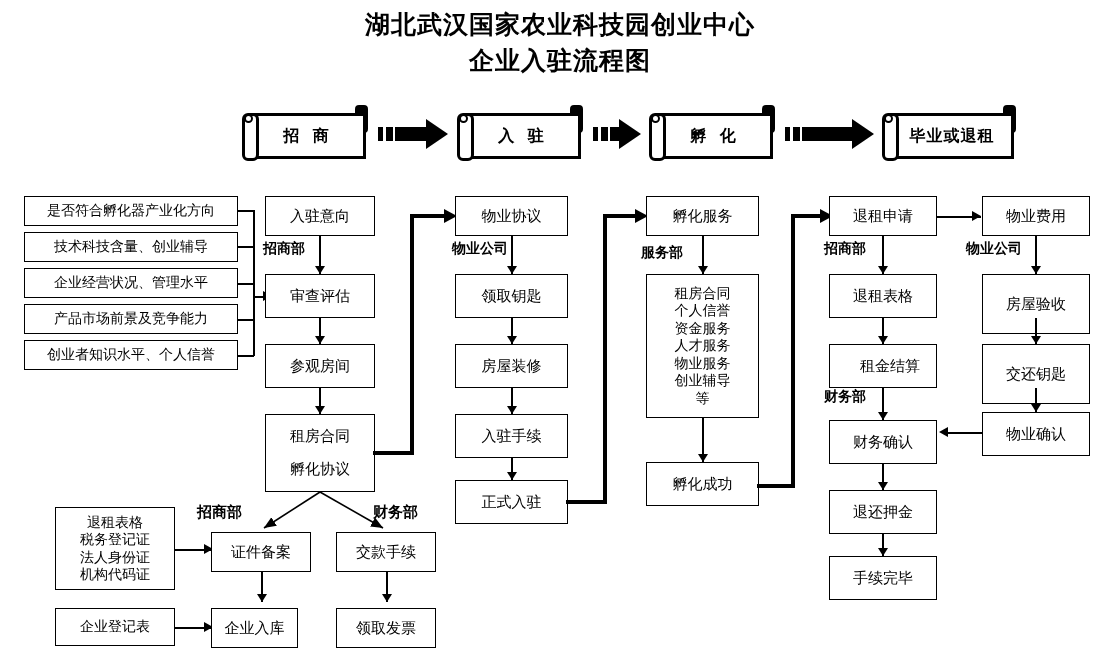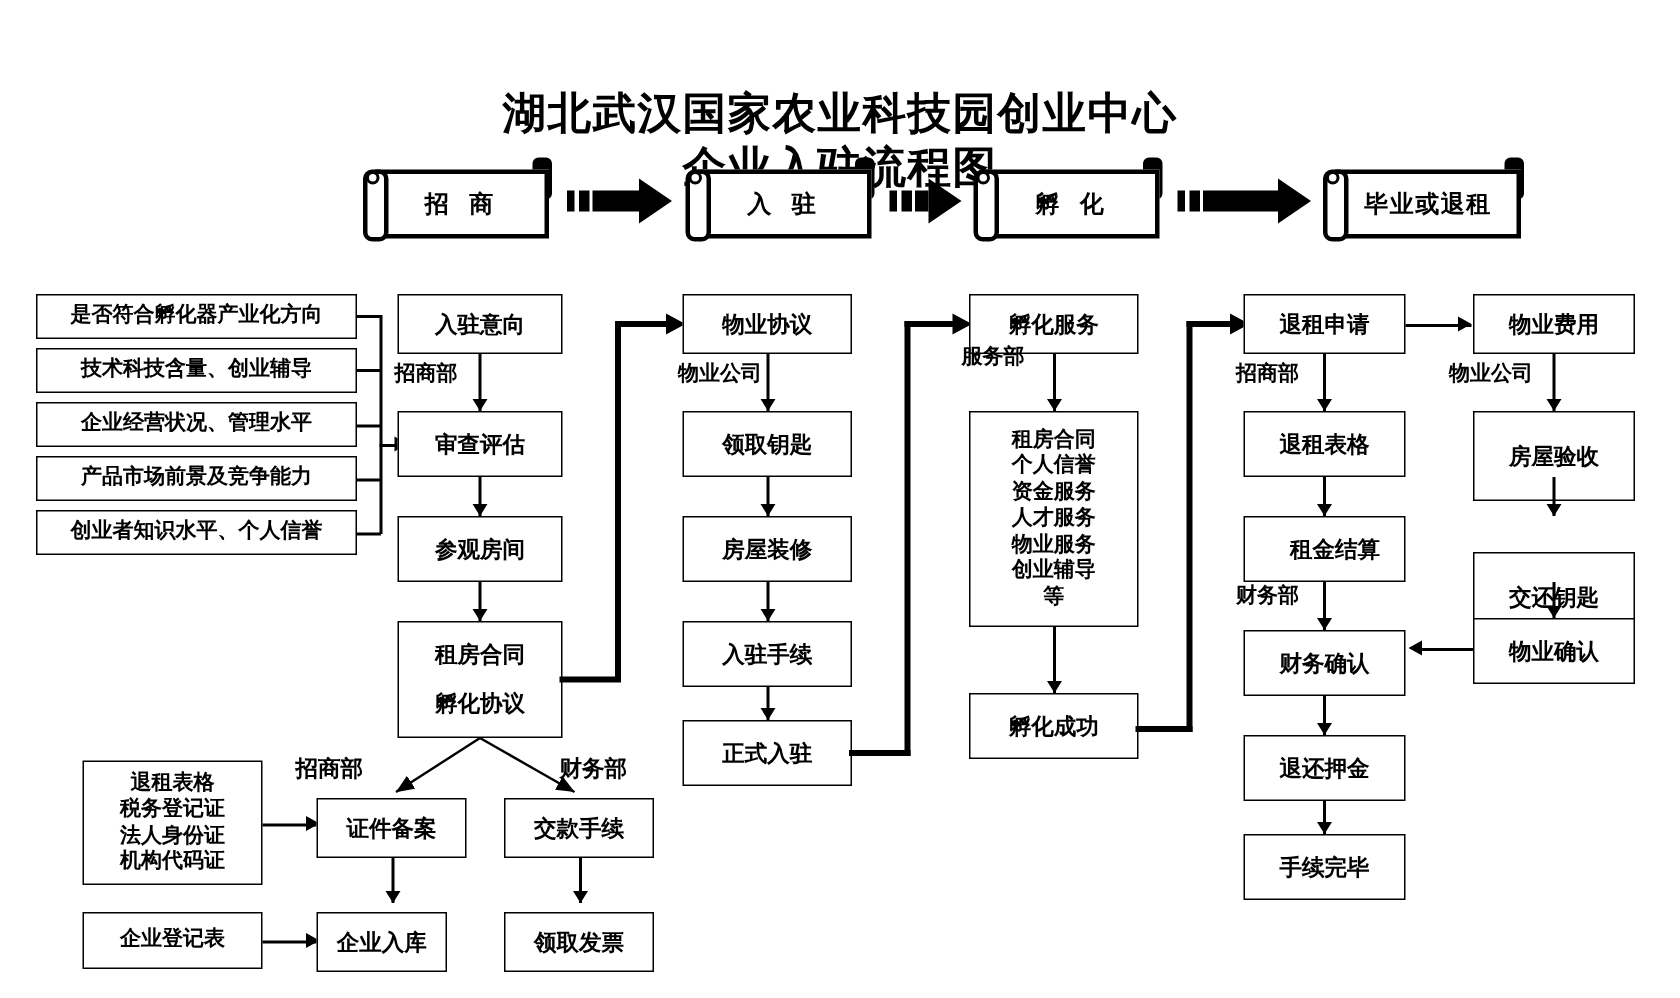--- a/index.html
+++ b/index.html
@@ -6,35 +6,34 @@
   body{
     width:1120px;height:665px;position:relative;overflow:hidden;
     font-family:"DejaVu Sans","Liberation Sans",sans-serif;
     color:#000;
   }
   #stage{position:relative;width:1120px;height:665px;}
 
   
   .title{
     position:absolute;left:0;width:1120px;text-align:center;
-    font-size:29px;font-weight:700;letter-spacing:1px;
+    font-size:25px;font-weight:700;letter-spacing:1px;
     font-family:"DejaVu Serif","Liberation Serif",serif;
     white-space:nowrap;
-    margin-top:48px;
   }
   .title.l1{top:8px;}
   .title.l2{top:44px;}
 
   
   .box{
     position:absolute;box-sizing:border-box;
     border:1.6px solid #000;background:#fff;
     display:flex;align-items:center;justify-content:center;
     text-align:right;line-height:1.25;
-    font-size:15px;white-space:nowrap;font-weight:bold;
+    font-size:15px;white-space:nowrap;
   }
   .box.multi{flex-direction:column;white-space:normal;}
   .box.multi .ln{display:block;}
 
   
   .banner{
     position:absolute;box-sizing:border-box;
   }
   .banner .bsheet{
     position:absolute;left:12px;top:8px;right:4px;bottom:4px;
@@ -214,21 +213,21 @@
   <div class="arw-d" style="left:507px;top:472px;"></div>
 
   <div class="box" style="left:455px;top:480px;width:113px;height:44px;">正式入驻</div>
 
   <div class="ln-h thick" style="left:566px;top:500px;width:41px;"></div>
   <div class="ln-v thick" style="left:603px;top:214px;height:290px;"></div>
   <div class="ln-h thick" style="left:603px;top:214px;width:36px;"></div>
   <div class="arw-r big" style="left:635px;top:209px;"></div>
 
   <div class="box" style="left:646px;top:196px;width:113px;height:40px;">孵化服务</div>
-  <div class="deptlab" style="left:641px;top:229px;">服务部</div>
+  <div class="deptlab" style="left:641px;top:244px;">服务部</div>
   <div class="ln-v" style="left:702px;top:236px;height:38px;"></div>
   <div class="arw-d" style="left:698px;top:266px;"></div>
 
   <div class="box multi" style="left:646px;top:274px;width:113px;height:144px;font-size:14px;justify-content:center;">
     <span class="ln">租房合同</span>
     <span class="ln">个人信誉</span>
     <span class="ln">资金服务</span>
     <span class="ln">人才服务</span>
     <span class="ln">物业服务</span>
     <span class="ln">创业辅导</span>
@@ -276,21 +275,21 @@
 
   <div class="box" style="left:982px;top:196px;width:108px;height:40px;">物业费用</div>
   <div class="deptlab" style="left:966px;top:240px;">物业公司</div>
   <div class="ln-v" style="left:1035px;top:236px;height:38px;"></div>
   <div class="arw-d" style="left:1031px;top:266px;"></div>
 
   <div class="box" style="left:982px;top:274px;width:108px;height:60px;">房屋验收</div>
   <div class="ln-v" style="left:1035px;top:318px;height:26px;"></div>
   <div class="arw-d" style="left:1031px;top:336px;"></div>
 
-  <div class="box" style="left:982px;top:344px;width:108px;height:60px;margin-top:24px;">交还钥匙</div>
+  <div class="box" style="left:982px;top:344px;width:108px;height:60px;">交还钥匙</div>
   <div class="ln-v" style="left:1035px;top:388px;height:26px;"></div>
   <div class="arw-d" style="left:1031px;top:404px;"></div>
 
   <div class="box" style="left:982px;top:412px;width:108px;height:44px;">物业确认</div>
 
   <div class="deptlab" style="left:197px;top:503px;font-size:15px;">招商部</div>
   <div class="deptlab" style="left:373px;top:503px;font-size:15px;">财务部</div>
 
   <div class="box multi" style="left:55px;top:507px;width:120px;height:83px;font-size:14px;">
     <span class="ln">退租表格</span>

